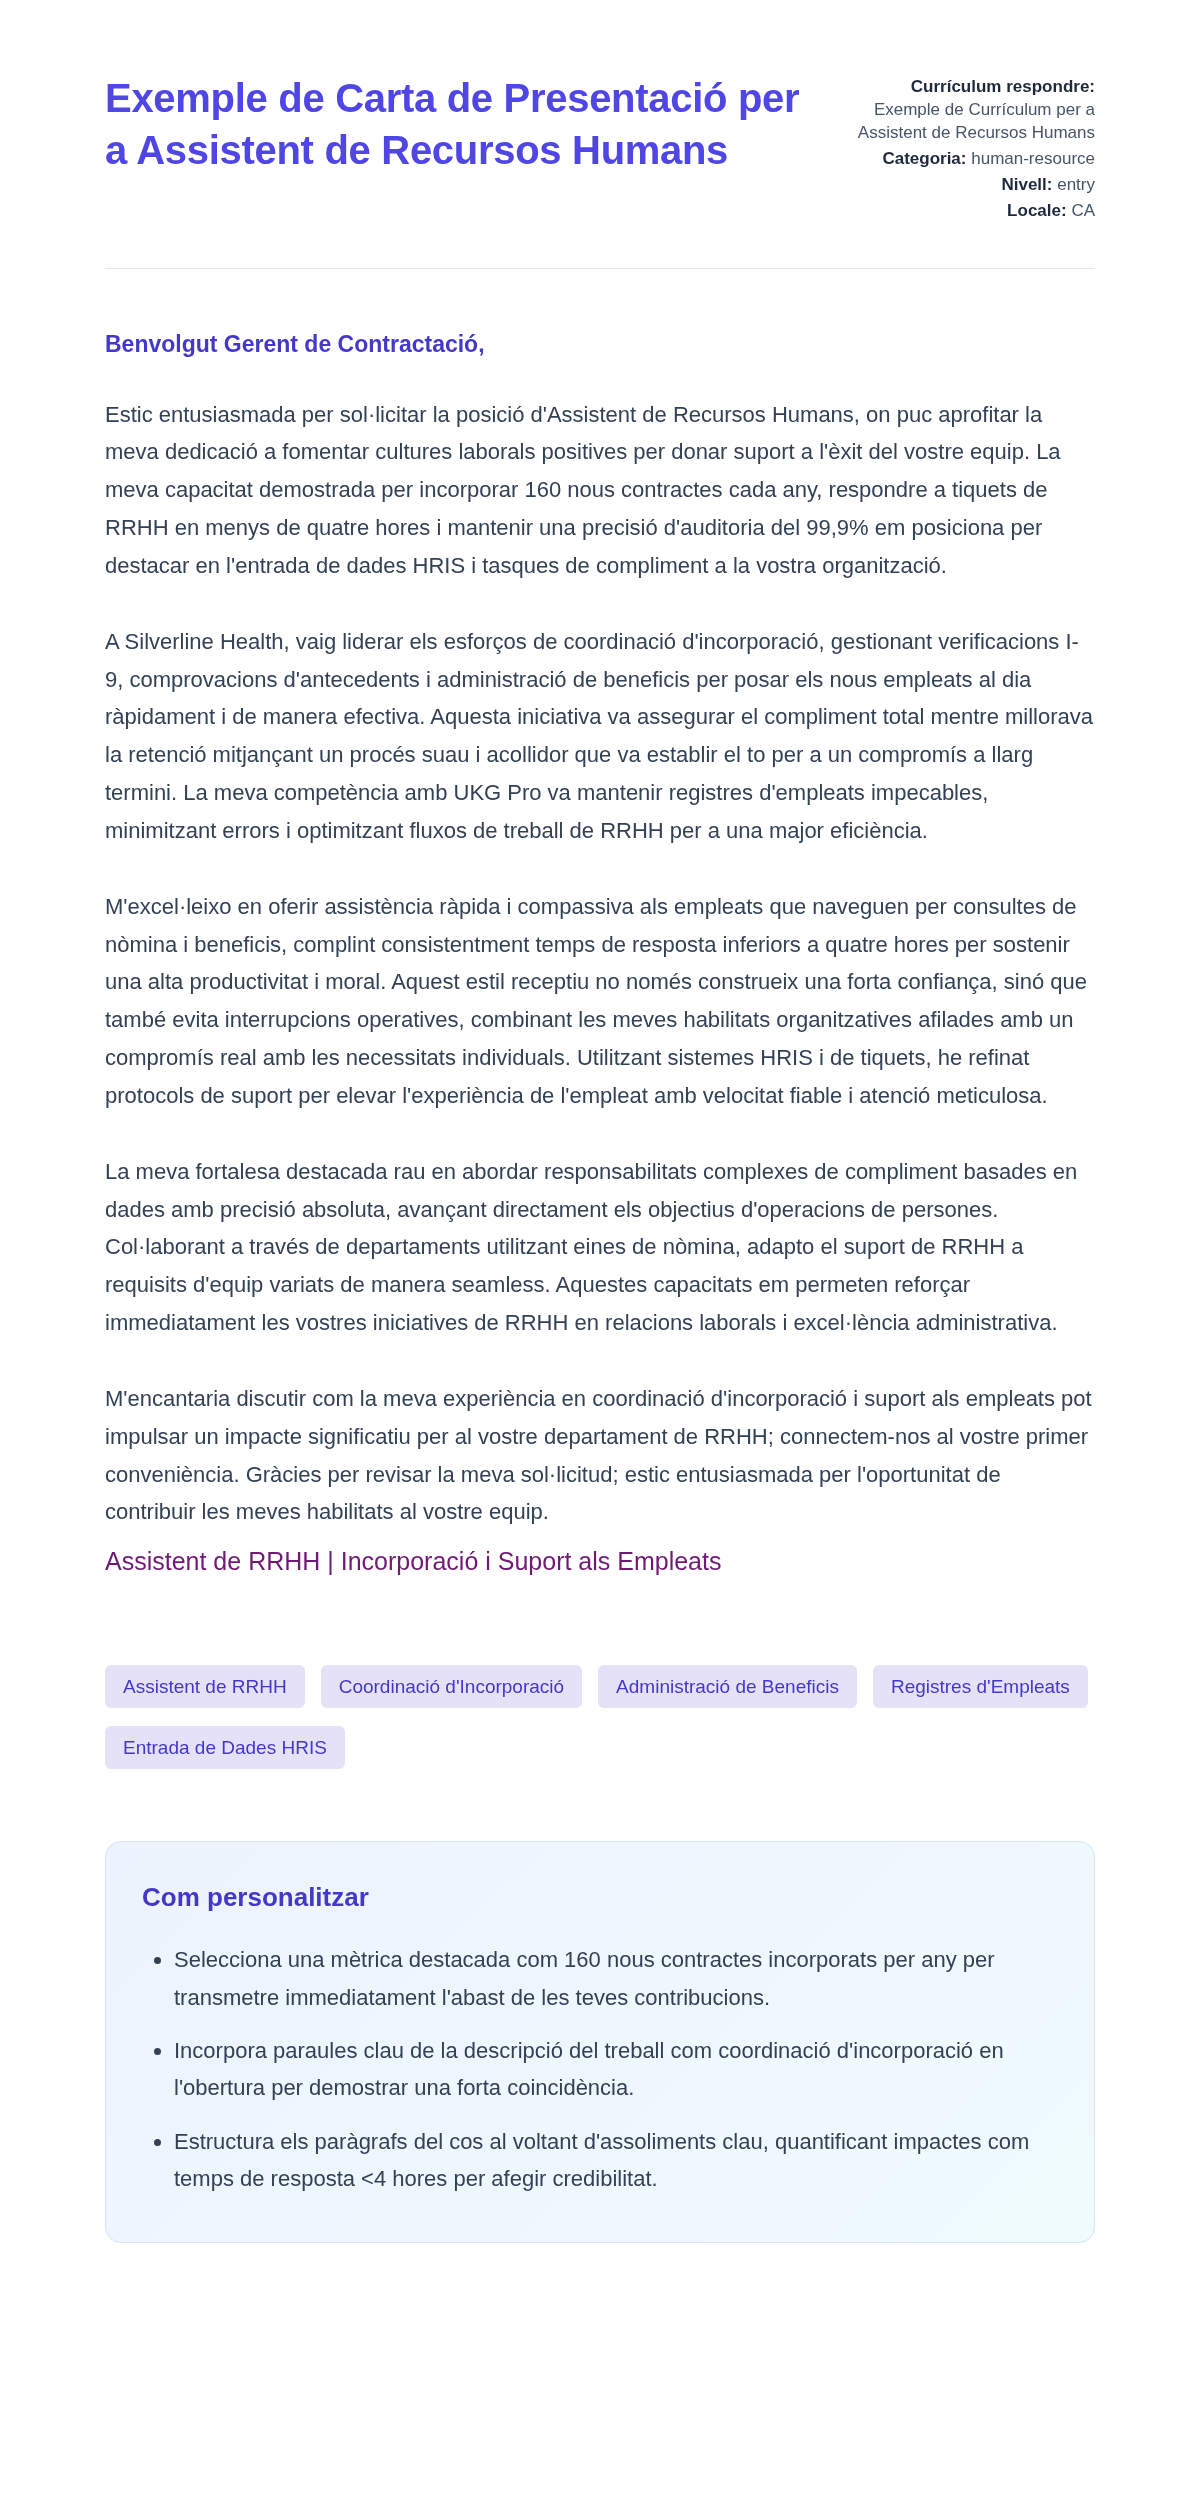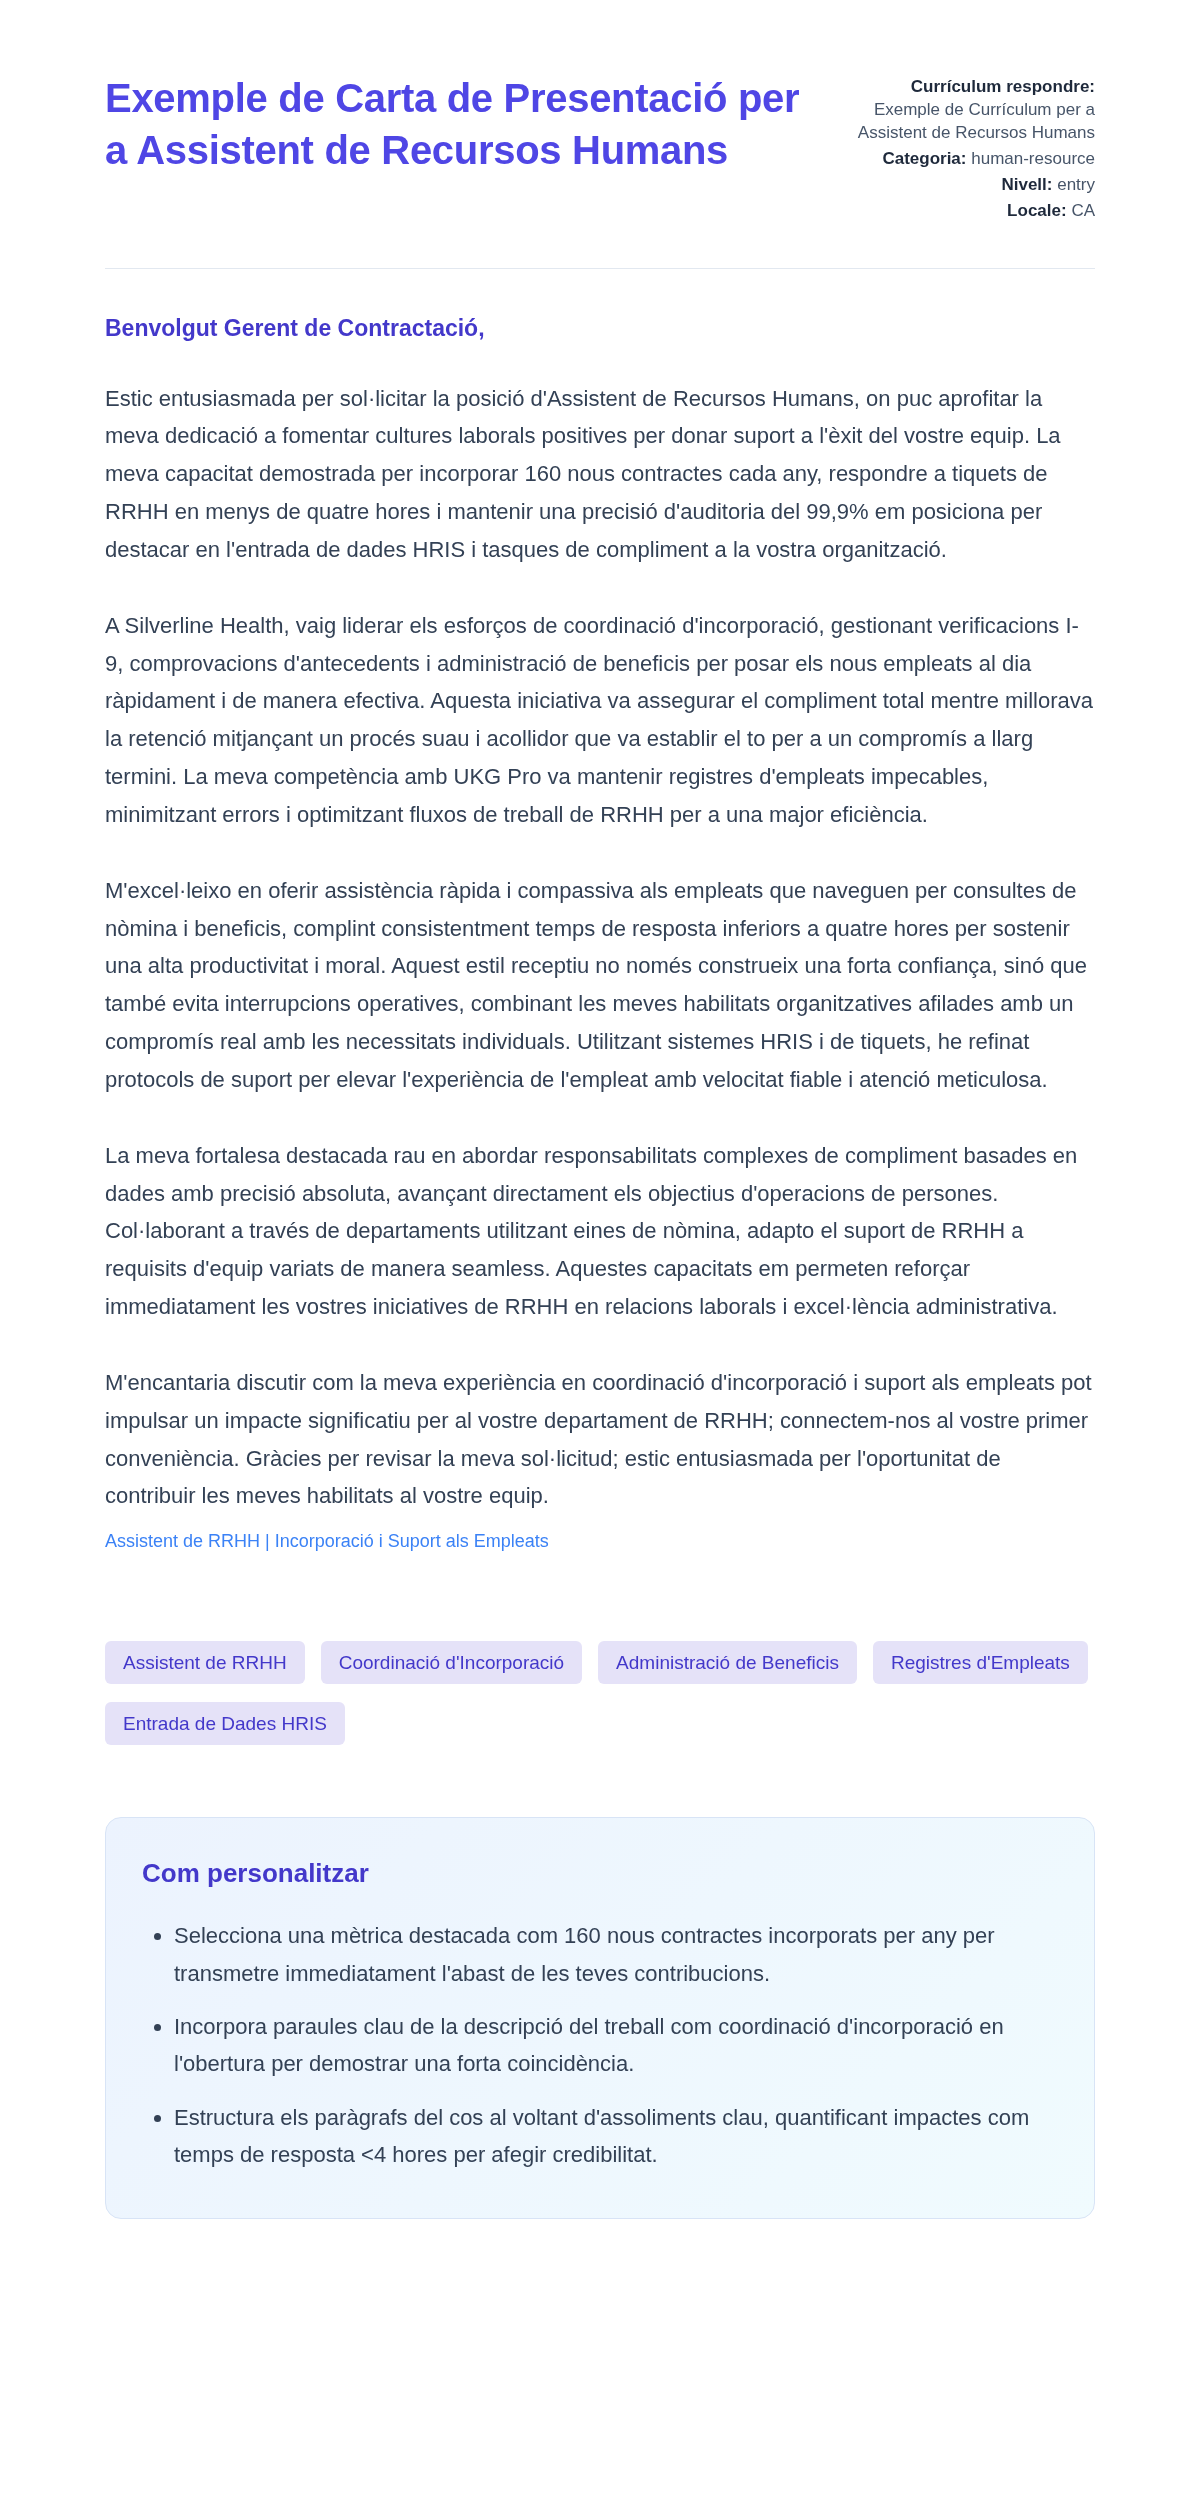--- a/index.html
+++ b/index.html
@@ -45,41 +45,41 @@
   .meta .label { font-weight: 700; color: #1e293b; }
 
   .divider {
     border: none;
     border-top: 1px solid #e2e8f0;
     margin-top: 42px;
   }
 
   
   .greeting {
-    margin-top: 46px;
+    margin-top: 62px;
     color: #4338ca;
     font-weight: 700;
     font-size: 23px;
   }
   .paragraph {
     margin-top: 38px;
     font-size: 22px;
     line-height: 1.72;
     color: #334155;
   }
   .signature-name {
     margin-top: 80px;
     font-weight: 700;
     font-size: 23px;
     color: #1e293b;
   }
   .signature-role {
     margin-top: 16px;
-    font-size: 18px;
-    color: #3b82f6;
+    font-size: 25px;
+    color: #701a75;
   }
 
   
   .tags {
     margin-top: 89px;
     display: flex;
     flex-wrap: wrap;
     gap: 18px 16px;
   }
   .tag {

